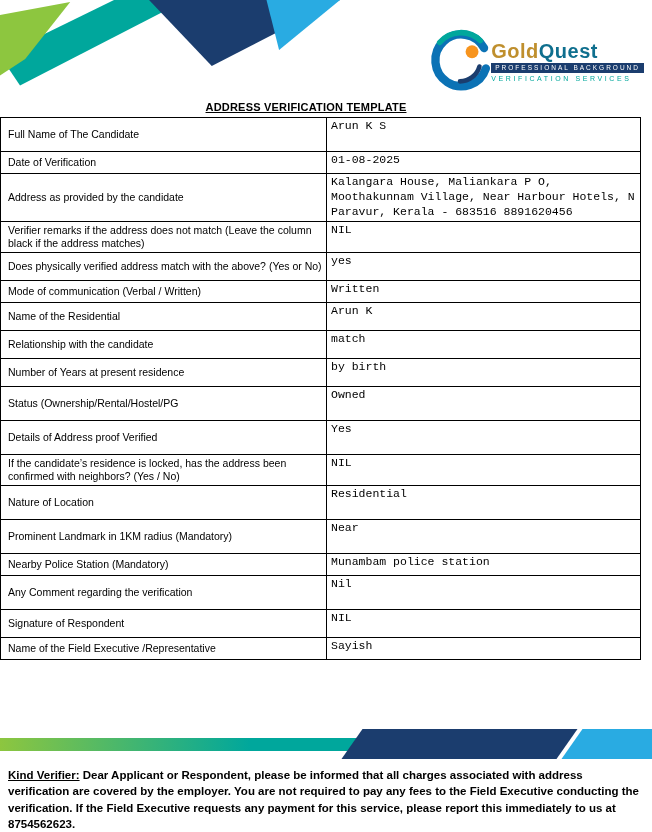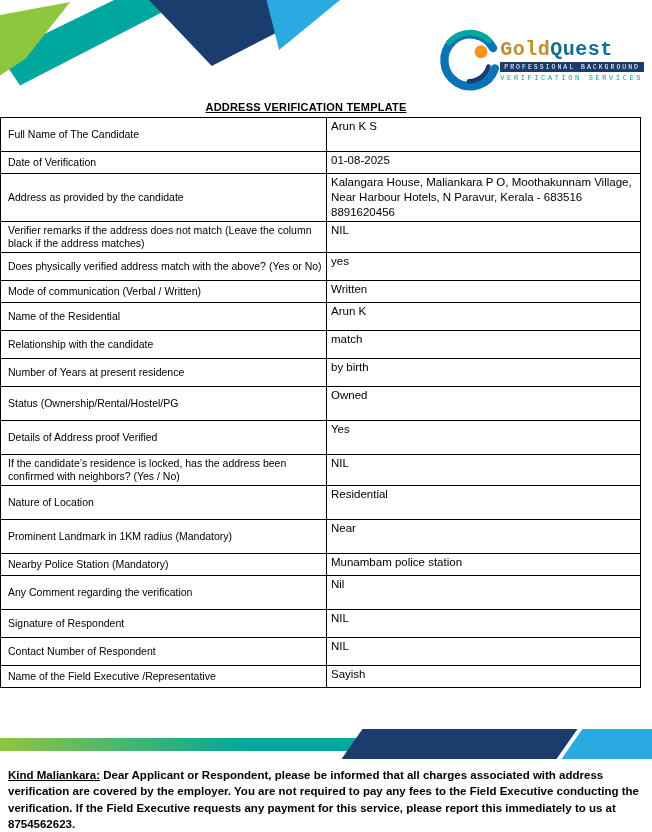--- a/index.html
+++ b/index.html
@@ -15,38 +15,38 @@
   .sh-green  { left:0;  top:2px;  width:90px;  height:92px; background:#8DC63F;
                clip-path: polygon(0 14%, 78% 0, 28% 62%, 0 80%); }
   .sh-teal   { left:0;  top:0;    width:200px; height:90px; background:#00A79C;
                clip-path: polygon(57% 0, 93% 0, 10% 95%, 0 62%); }
   .sh-navy   { left:55px; top:0;  width:285px; height:66px; background:#1B3D6E;
                clip-path: polygon(33% 0, 100% 0, 55% 100%); }
   .sh-lblue  { left:235px; top:0; width:105px; height:50px; background:#29ABE2;
                clip-path: polygon(30% 0, 100% 0, 42% 100%); }
 
   
-  .logo { position:absolute; top:24px; right:8px; display:flex; align-items:center;font-family:Liberation Mono, monospace; }
+  .logo { position:absolute; top:24px; right:8px; display:flex; align-items:center; }
   .logo-swirl { width:74px; height:74px; margin-right:-6px; }
   .logo-text { display:flex; flex-direction:column; align-items:flex-start; }
   .logo-word { font-size:20px; font-weight:bold; letter-spacing:.5px; line-height:20px; }
   .logo-word .gold  { color:#BF8F2D; }
   .logo-word .quest { color:#0F6F8E; }
   .logo-bar { background:#1B3D6E; color:#fff; font-size:6.5px; letter-spacing:2px;
               padding:1.5px 4px; margin-top:2px; white-space:nowrap; }
   .logo-sub { color:#00A79C; font-size:7px; letter-spacing:2.6px; margin-top:2px; white-space:nowrap; }
 
   
   .content { position:absolute; top:101px; left:0; width:612px; }
   .doc-title { text-align:center; font-size:11px; font-weight:bold;
                text-decoration:underline; margin-bottom:4px; letter-spacing:.2px; }
   table.form { border-collapse:collapse; table-layout:fixed; width:640px; margin-left:0; }
   table.form td { border:1px solid #000; }
   td.lbl { width:326px; font-size:10.5px; padding:2px 4px 2px 7px; vertical-align:middle; line-height:1.25; }
-  td.val { width:314px; font-size:11.5px; padding:1px 2px 1px 4px; vertical-align:top; line-height:1.3; }
+  td.val { width:314px; font-size:11.5px; padding:1px 2px 1px 4px; vertical-align:top; line-height:1.3;font-family:Liberation Mono, monospace; }
   tr.r  td { height:28px; }
   tr.rt td { height:34px; }
   tr.rs td { height:22px; }
 
   
   .stripes { position:absolute; top:727px; left:0; width:652px; height:42px; overflow:hidden; }
   .st-grad { position:absolute; left:0; top:11px; width:455px; height:13px;
              background:linear-gradient(90deg,#8DC63F 0%, #00A79C 55%, #00A79C 100%);
              clip-path: polygon(0 0, 97% 0, 90% 100%, 0 100%); }
   .st-navy { position:absolute; left:352px; top:2px; width:215px; height:30px;
@@ -153,35 +153,31 @@
         <td class="val">Munambam police station</td>
       </tr>
       <tr class="rt">
         <td class="lbl">Any Comment regarding the verification</td>
         <td class="val">Nil</td>
       </tr>
       <tr class="r">
         <td class="lbl">Signature of Respondent</td>
         <td class="val">NIL</td>
       </tr>
-      <tr class="r">
-        <td class="lbl">Contact Number of Respondent</td>
-        <td class="val">NIL</td>
-      </tr>
       <tr class="rs">
         <td class="lbl">Name of the Field Executive /Representative</td>
         <td class="val">Sayish</td>
       </tr>
     </tbody>
       </table>
   </div>
 
   <div class="stripes">
     <div class="st-grad"></div>
     <div class="st-navy"></div>
     <div class="st-blue"></div>
   </div>
 
   <div class="footer">
-    <span class="ka">Kind Maliankara:</span><span> Dear Applicant or Respondent, please be informed that all charges associated with address verification are covered by the employer. You are not required to pay any fees to the Field Executive conducting the verification. If the Field Executive requests any payment for this service, please report this immediately to us at 8754562623.</span>
+    <span class="ka">Kind Verifier:</span><span> Dear Applicant or Respondent, please be informed that all charges associated with address verification are covered by the employer. You are not required to pay any fees to the Field Executive conducting the verification. If the Field Executive requests any payment for this service, please report this immediately to us at 8754562623.</span>
   </div>
 
 </div>
 
 </body></html>

